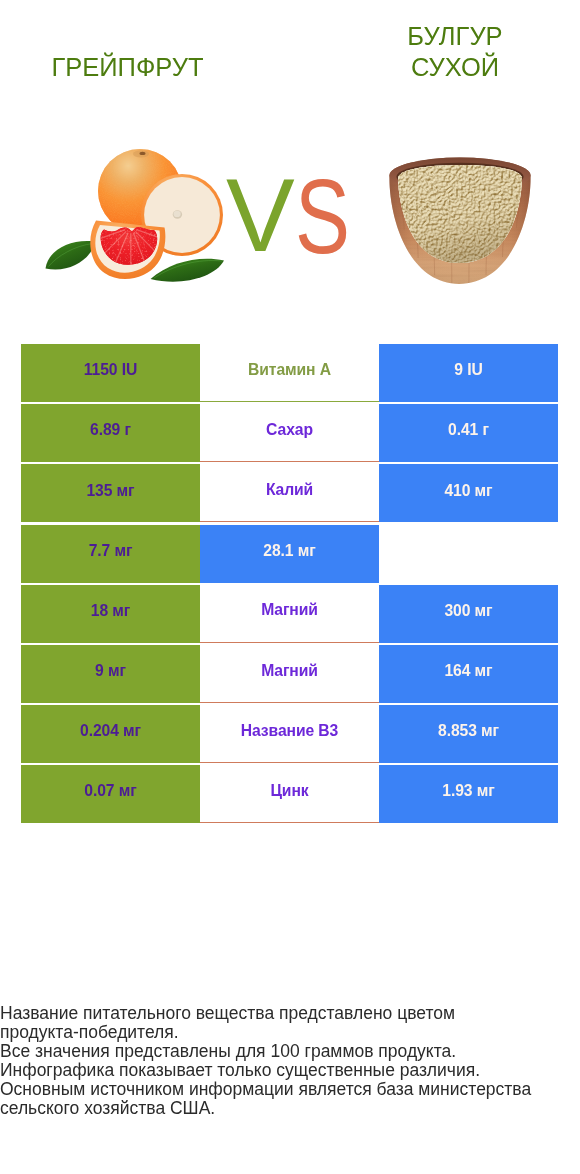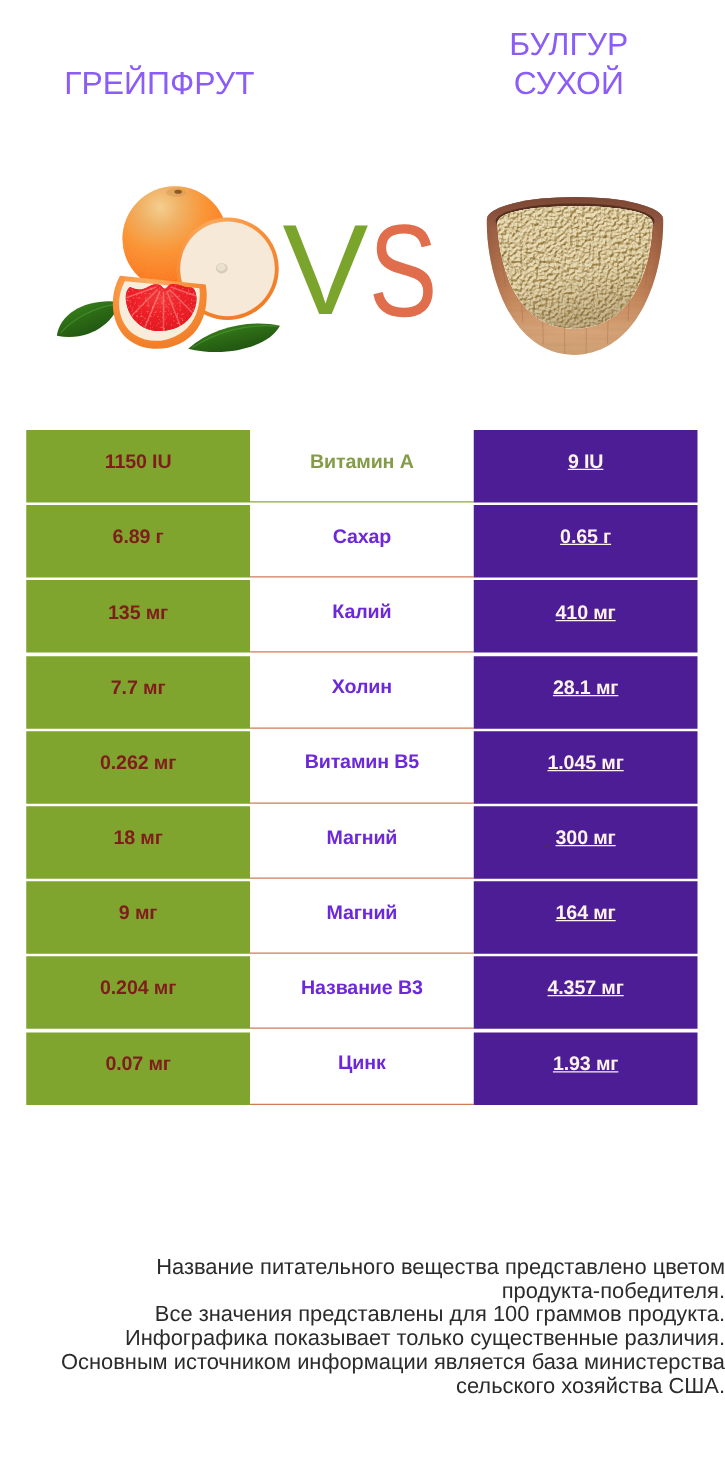--- a/index.html
+++ b/index.html
@@ -1,40 +1,40 @@
 <!DOCTYPE html>
 <html><head>
 <meta charset="utf-8">
 <style>
   html,body{margin:0;padding:0;background:#fff;}
   body{width:580px;height:1174px;font-family:"Liberation Sans",sans-serif;overflow:hidden;-webkit-font-smoothing:antialiased;}
   .page{position:relative;width:580px;height:1174px;background:#fff;}
 
-  .title{position:absolute;text-align:center;color:#8b5cf6;font-size:25.5px;line-height:31px;font-weight:400;}
+  .title{position:absolute;text-align:center;color:#4d7c0f;font-size:25.5px;line-height:31px;font-weight:400;}
   #t-left{left:0;top:52px;width:255px;}
   #t-right{left:330px;top:21px;width:250px;}
 
   .hero{position:absolute;left:0;top:0;width:580px;height:320px;}
   .gfsvg{position:absolute;left:40px;top:130px;width:240px;height:180px;}
   .bwsvg{position:absolute;left:380px;top:140px;width:170px;height:160px;}
   .vs{position:absolute;left:226px;top:164px;line-height:1;white-space:nowrap;font-weight:400;}
   .vs .v{color:#7ba42c;font-size:103px;display:inline-block;transform-origin:0 0;}
   .vs .s{color:#e06e4c;font-size:103px;display:inline-block;transform-origin:0 0;transform:scaleX(0.80) scaleY(1.02);}
 
   .table{position:absolute;left:21px;top:344px;width:537px;}
   .row{display:flex;height:58px;margin-bottom:2.2px;}
   .cell>span,.cell{line-height:1;}
   .cell{display:flex;align-items:center;justify-content:center;font-size:15.7px;font-weight:bold;box-sizing:border-box;letter-spacing:-0.1px;padding-bottom:6px;}
-  .c-left{width:179px;background:#80a52e;color:#7f1d1d;}
+  .c-left{width:179px;background:#80a52e;color:#4c1d95;}
   .c-mid{width:179px;background:#fff;border-bottom:1.2px solid #cf7b5c;}
   .c-mid.win-left{border-bottom-color:#8aa93c;color:#839c45;}
   .c-mid.win-right{color:#6d28d9;}
-  .c-right{width:179px;background:#4c1d95;color:#fdf3ea;text-decoration:underline;}
-
-  .footer{position:absolute;left:0;top:1004px;width:580px;text-align:right;color:#2b2b2b;font-size:17.5px;line-height:19.1px;}
+  .c-right{width:179px;background:#3b82f6;color:#fdf3ea;}
+
+  .footer{position:absolute;left:0;top:1004px;width:580px;text-align:left;color:#2b2b2b;font-size:17.5px;line-height:19.1px;}
 </style>
 </head>
 <body>
 
 <div class="page">
 
   <div class="title" id="t-left">
     <span>ГРЕЙПФРУТ</span>
   </div>
 
@@ -214,51 +214,45 @@
 
   <div class="table" id="comparison-table">
       <div class="row">
         <div class="cell c-left">1150 IU</div>
         <div class="cell c-mid win-left">Витамин А</div>
         <div class="cell c-right">9 IU</div>
       </div>
       <div class="row">
         <div class="cell c-left">6.89 г</div>
         <div class="cell c-mid win-right">Сахар</div>
-        <div class="cell c-right">0.65 г</div>
+        <div class="cell c-right">0.41 г</div>
       </div>
       <div class="row">
         <div class="cell c-left">135 мг</div>
         <div class="cell c-mid win-right">Калий</div>
         <div class="cell c-right">410 мг</div>
       </div>
       <div class="row">
         <div class="cell c-left">7.7 мг</div>
-        <div class="cell c-mid win-right">Холин</div>
         <div class="cell c-right">28.1 мг</div>
-      </div>
-      <div class="row">
-        <div class="cell c-left">0.262 мг</div>
-        <div class="cell c-mid win-right">Витамин B5</div>
-        <div class="cell c-right">1.045 мг</div>
       </div>
       <div class="row">
         <div class="cell c-left">18 мг</div>
         <div class="cell c-mid win-right">Магний</div>
         <div class="cell c-right">300 мг</div>
       </div>
       <div class="row">
         <div class="cell c-left">9 мг</div>
         <div class="cell c-mid win-right">Магний</div>
         <div class="cell c-right">164 мг</div>
       </div>
       <div class="row">
         <div class="cell c-left">0.204 мг</div>
         <div class="cell c-mid win-right">Название B3</div>
-        <div class="cell c-right">4.357 мг</div>
+        <div class="cell c-right">8.853 мг</div>
       </div>
       <div class="row">
         <div class="cell c-left">0.07 мг</div>
         <div class="cell c-mid win-right">Цинк</div>
         <div class="cell c-right">1.93 мг</div>
       </div>
     </div>
 
   <div class="footer" id="footer">
       <div>Название питательного вещества представлено цветом</div>

